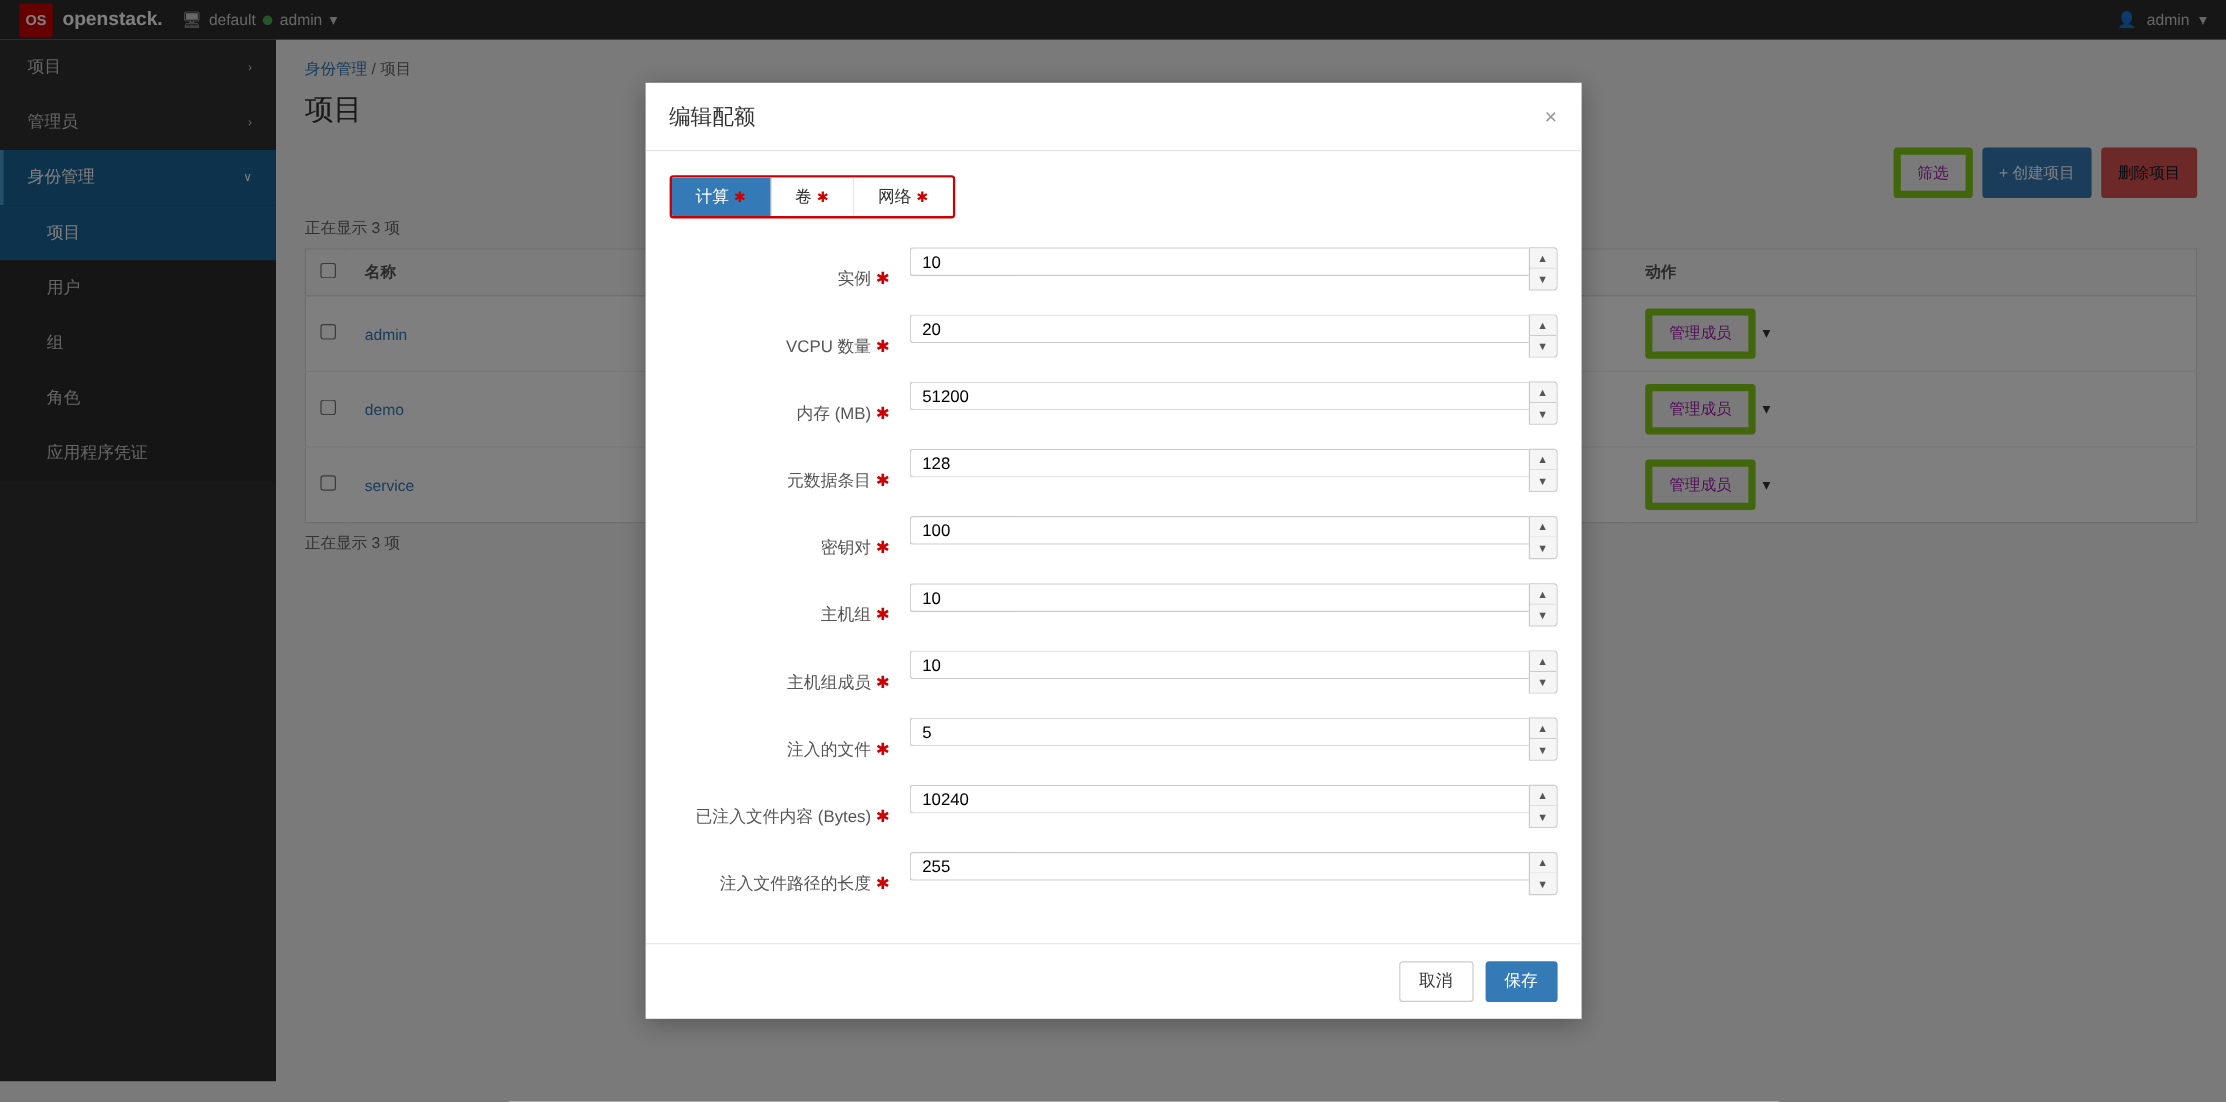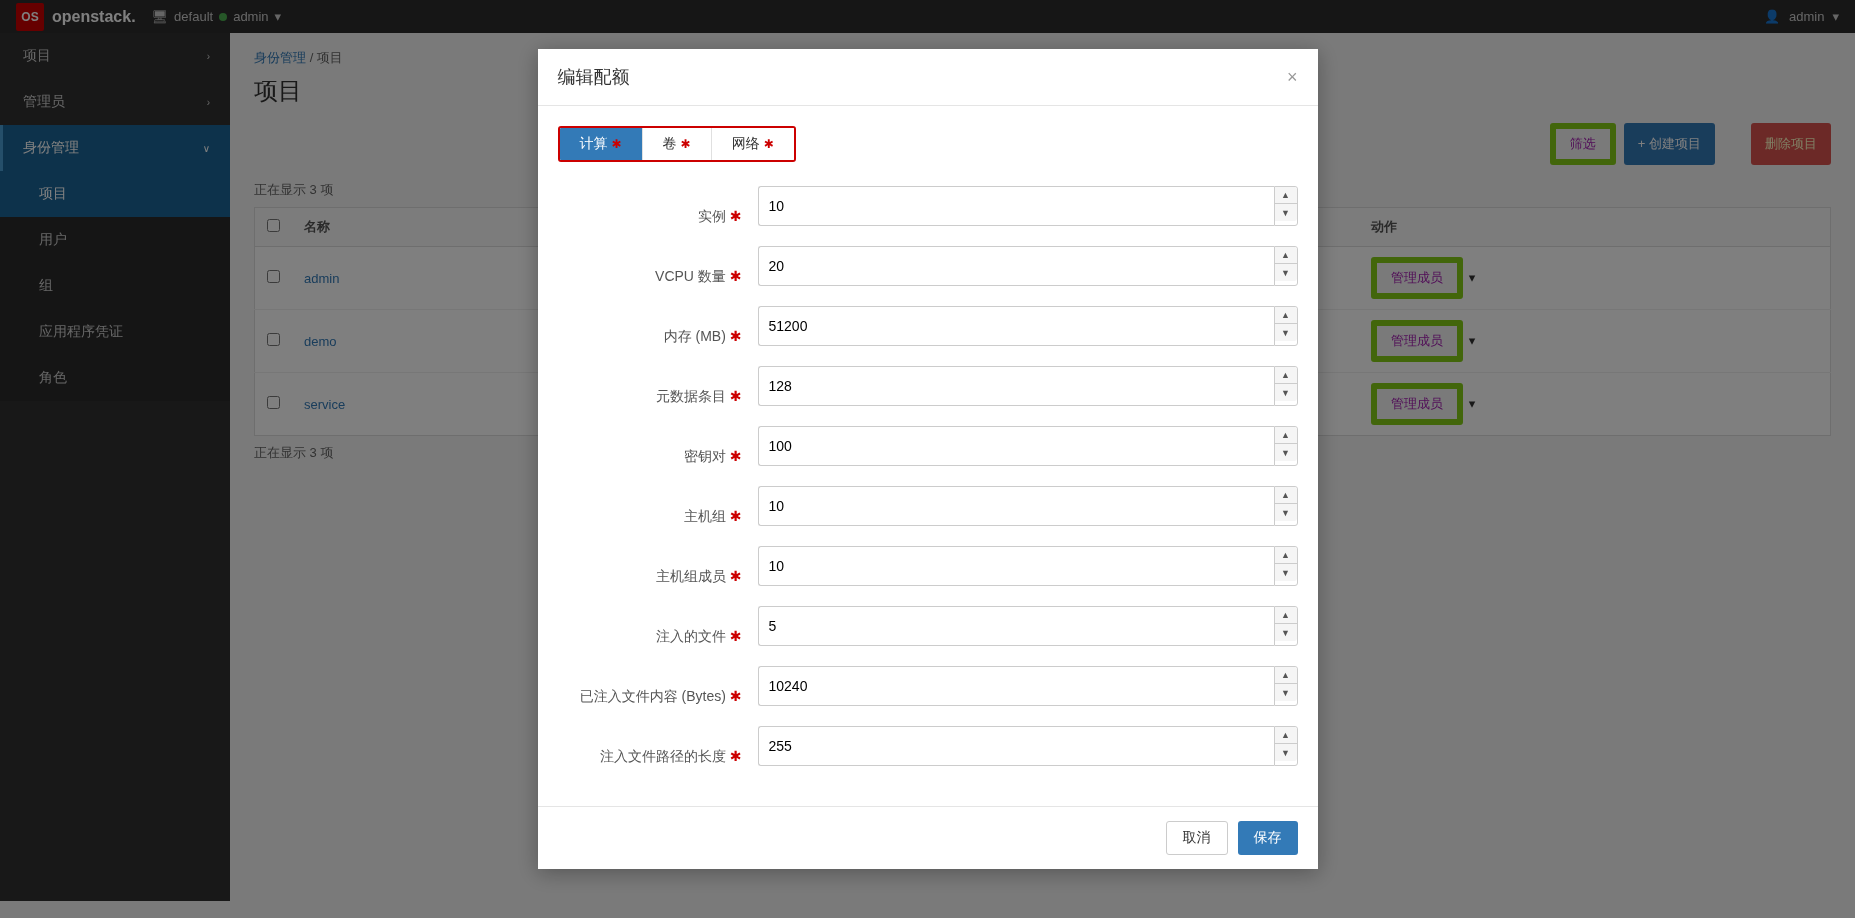--- a/index.html
+++ b/index.html
@@ -149,22 +149,21 @@
       border: 6px solid #84cc16;
       color: #a21caf;
       text-align: right;
     }
     .btn-primary {
       background: #337ab7;
       color: #ffffff;
     }
     .btn-danger {
       background: #d9534f;
-      color: #fef9c3;
-      margin-left: 28px;
+      color: #0f172a;
     }
 
     
     .table-info {
       padding: 0 24px 8px;
       color: #666;
       font-size: 13px;
     }
     .data-table {
       width: calc(100% - 48px);
@@ -281,21 +280,21 @@
       flex-shrink: 0;
     }
     .form-label .req { color: #cc0000; }
     .form-control-wrap {
       flex: 1;
       display: flex;
       align-items: stretch;
     }
     .form-input {
       flex: 1;
-      height: 40px;
+      height: 24px;
       padding: 6px 10px;
       border: 1px solid #ccc;
       border-right: none;
       font-size: 14px;
       outline: none;
       border-radius: 3px 0 0 3px;
     }
     .spinner-btns {
       display: flex;
       flex-direction: column;
@@ -391,24 +390,24 @@
     <div class="sidebar-item sub active-sub">
       <span>项目</span>
     </div>
     <div class="sidebar-item sub">
       <span>用户</span>
     </div>
     <div class="sidebar-item sub">
       <span>组</span>
     </div>
     <div class="sidebar-item sub">
+      <span>角色</span>
+    </div>
+    <div class="sidebar-item sub">
       <span>应用程序凭证</span>
-    </div>
-    <div class="sidebar-item sub">
-      <span>角色</span>
     </div>
   </div>
 
   <div class="main-content">
     <div class="breadcrumb">
       <a>身份管理</a>
       <span> / </span>
       <span>项目</span>
     </div>
     <div class="page-title">项目</div>

